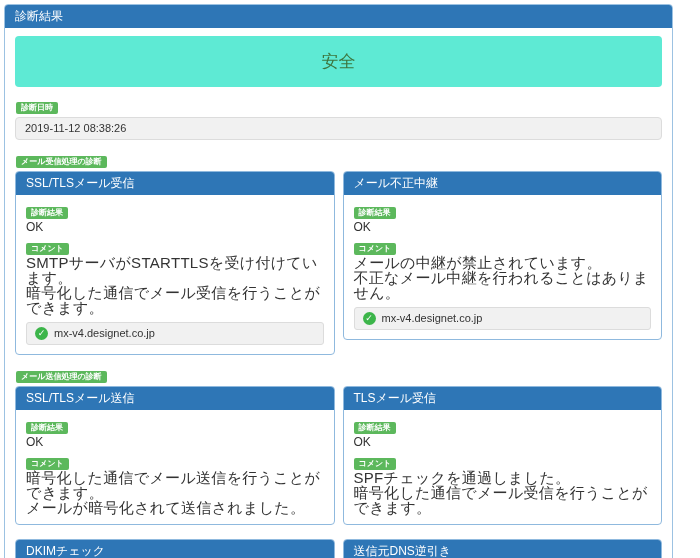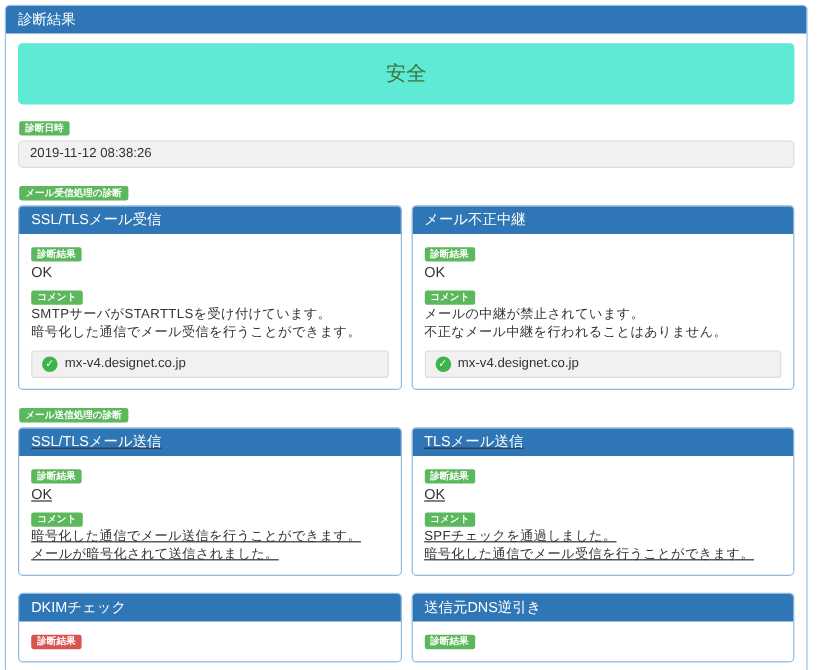--- a/index.html
+++ b/index.html
@@ -34,34 +34,34 @@
     font-size:17px; padding:14px 0; margin:2px 0 9px;
   }
   .date-box {
     background:#f1f1f1; border:1px solid #dcdcdc; border-radius:4px;
     font-size:11px; line-height:13px; padding:4px 9px; margin:1px 0 10px;
     color:#333;
   }
 
   .row { display:flex; gap:8px; align-items:flex-start; }
   .row.r1 { margin-bottom:10px; }
-  .row.r2 { margin-bottom:14px;text-decoration:underline; }
+  .row.r2 { margin-bottom:14px; }
   .panel {
     flex:1 1 0; min-width:0;
     border:1px solid #8fb9de; border-radius:4px; background:#fff;
     box-sizing:border-box;
   }
   .panel-heading {
     background:#2e76b6; color:#fff;
     font-size:12px; line-height:13px; padding:5px 10px;
     border-radius:3px 3px 0 0;
   }
   .panel-body { padding:6px 10px 9px; }
   .result-value { font-size:12px; line-height:15px; margin:1px 0 2px; }
-  .comment { font-size:11px; line-height:15px; letter-spacing:0.3px; }
+  .comment { font-size:15px; line-height:15px; letter-spacing:0.3px; }
   .server-box {
     margin-top:7px; background:#f1f1f1; border:1px solid #dcdcdc;
     border-radius:3px; padding:3px 8px; font-size:11px; line-height:15px;
     display:flex; align-items:center; gap:6px;
   }
   .check-icon {
     flex:0 0 auto; width:13px; height:13px; border-radius:50%;
     background:#3cb54a; color:#fff; font-size:9px; line-height:13px;
     text-align:center; display:inline-block;
   }
@@ -129,21 +129,21 @@
         <div class="panel-body">
           <div><span class="badge">診断結果</span></div>
           <div class="result-value">OK</div>
           <div><span class="badge">コメント</span></div>
           <div class="comment">暗号化した通信でメール送信を行うことができます。</div>
           <div class="comment">メールが暗号化されて送信されました。</div>
         </div>
       </div>
 
       <div class="panel">
-        <div class="panel-heading">TLSメール送信</div>
+        <div class="panel-heading">TLSメール受信</div>
         <div class="panel-body">
           <div><span class="badge">診断結果</span></div>
           <div class="result-value">OK</div>
           <div><span class="badge">コメント</span></div>
           <div class="comment">SPFチェックを通過しました。</div>
           <div class="comment">暗号化した通信でメール受信を行うことができます。</div>
         </div>
       </div>
 
     </div>

